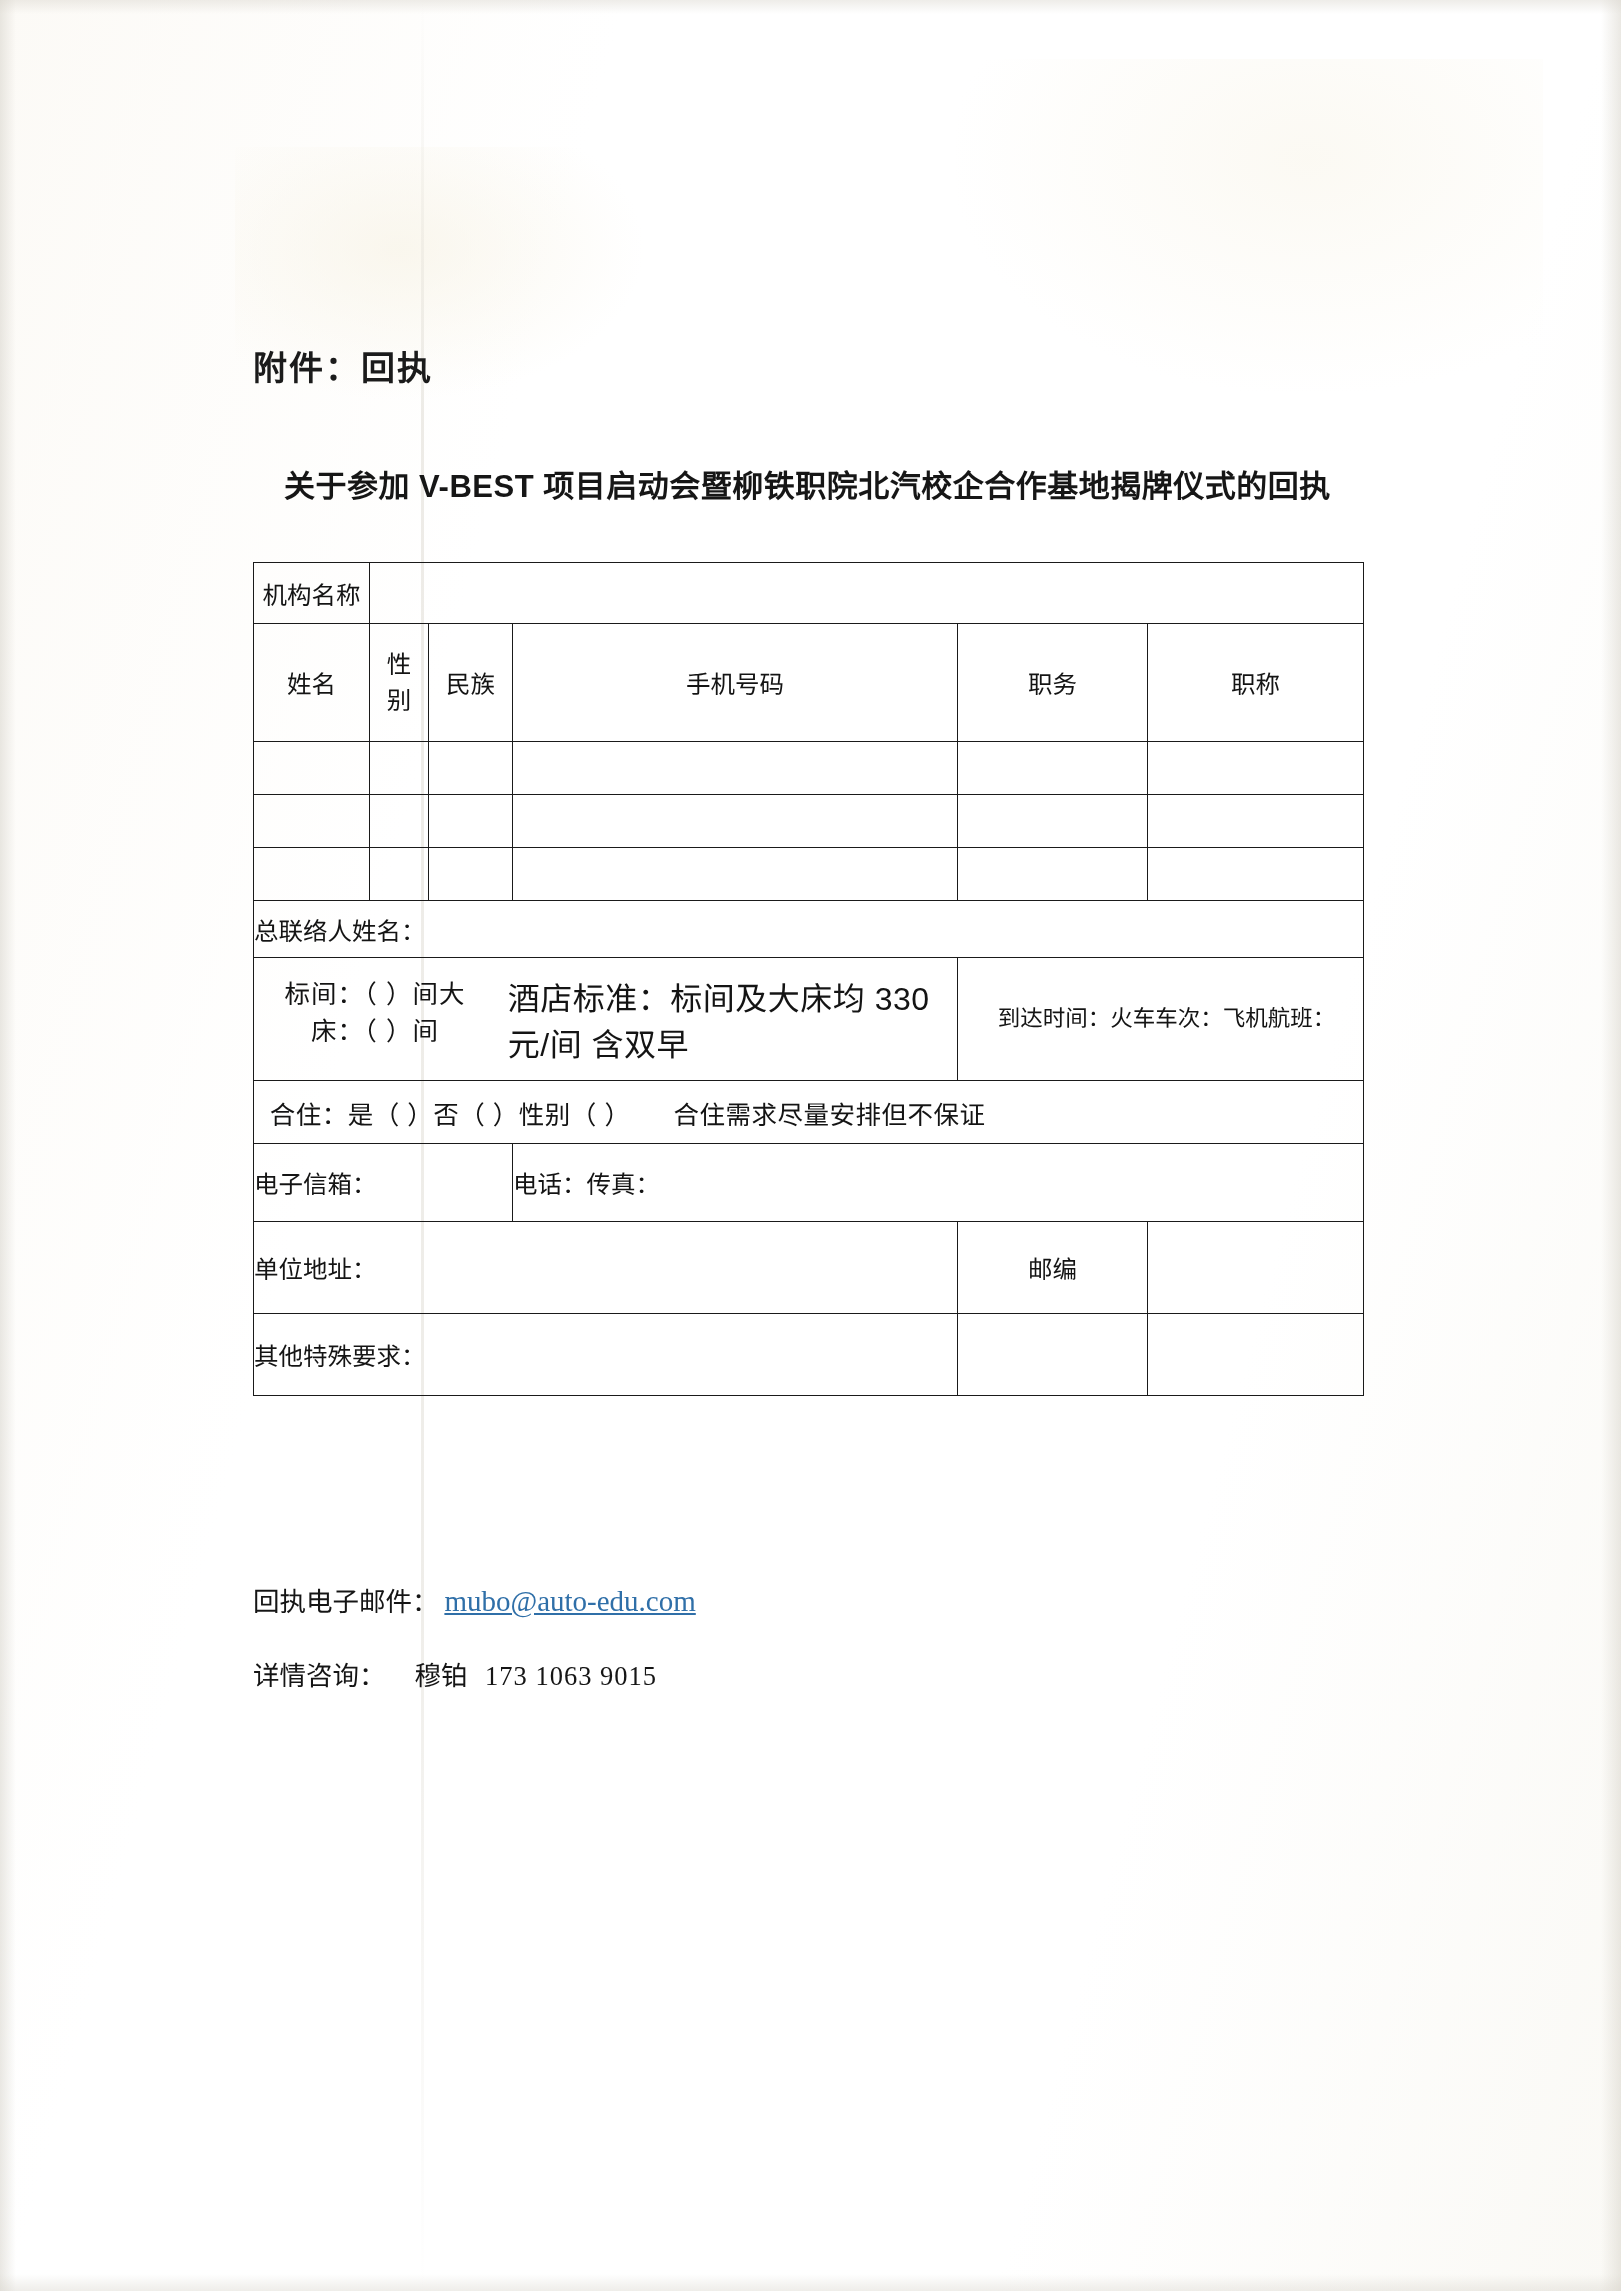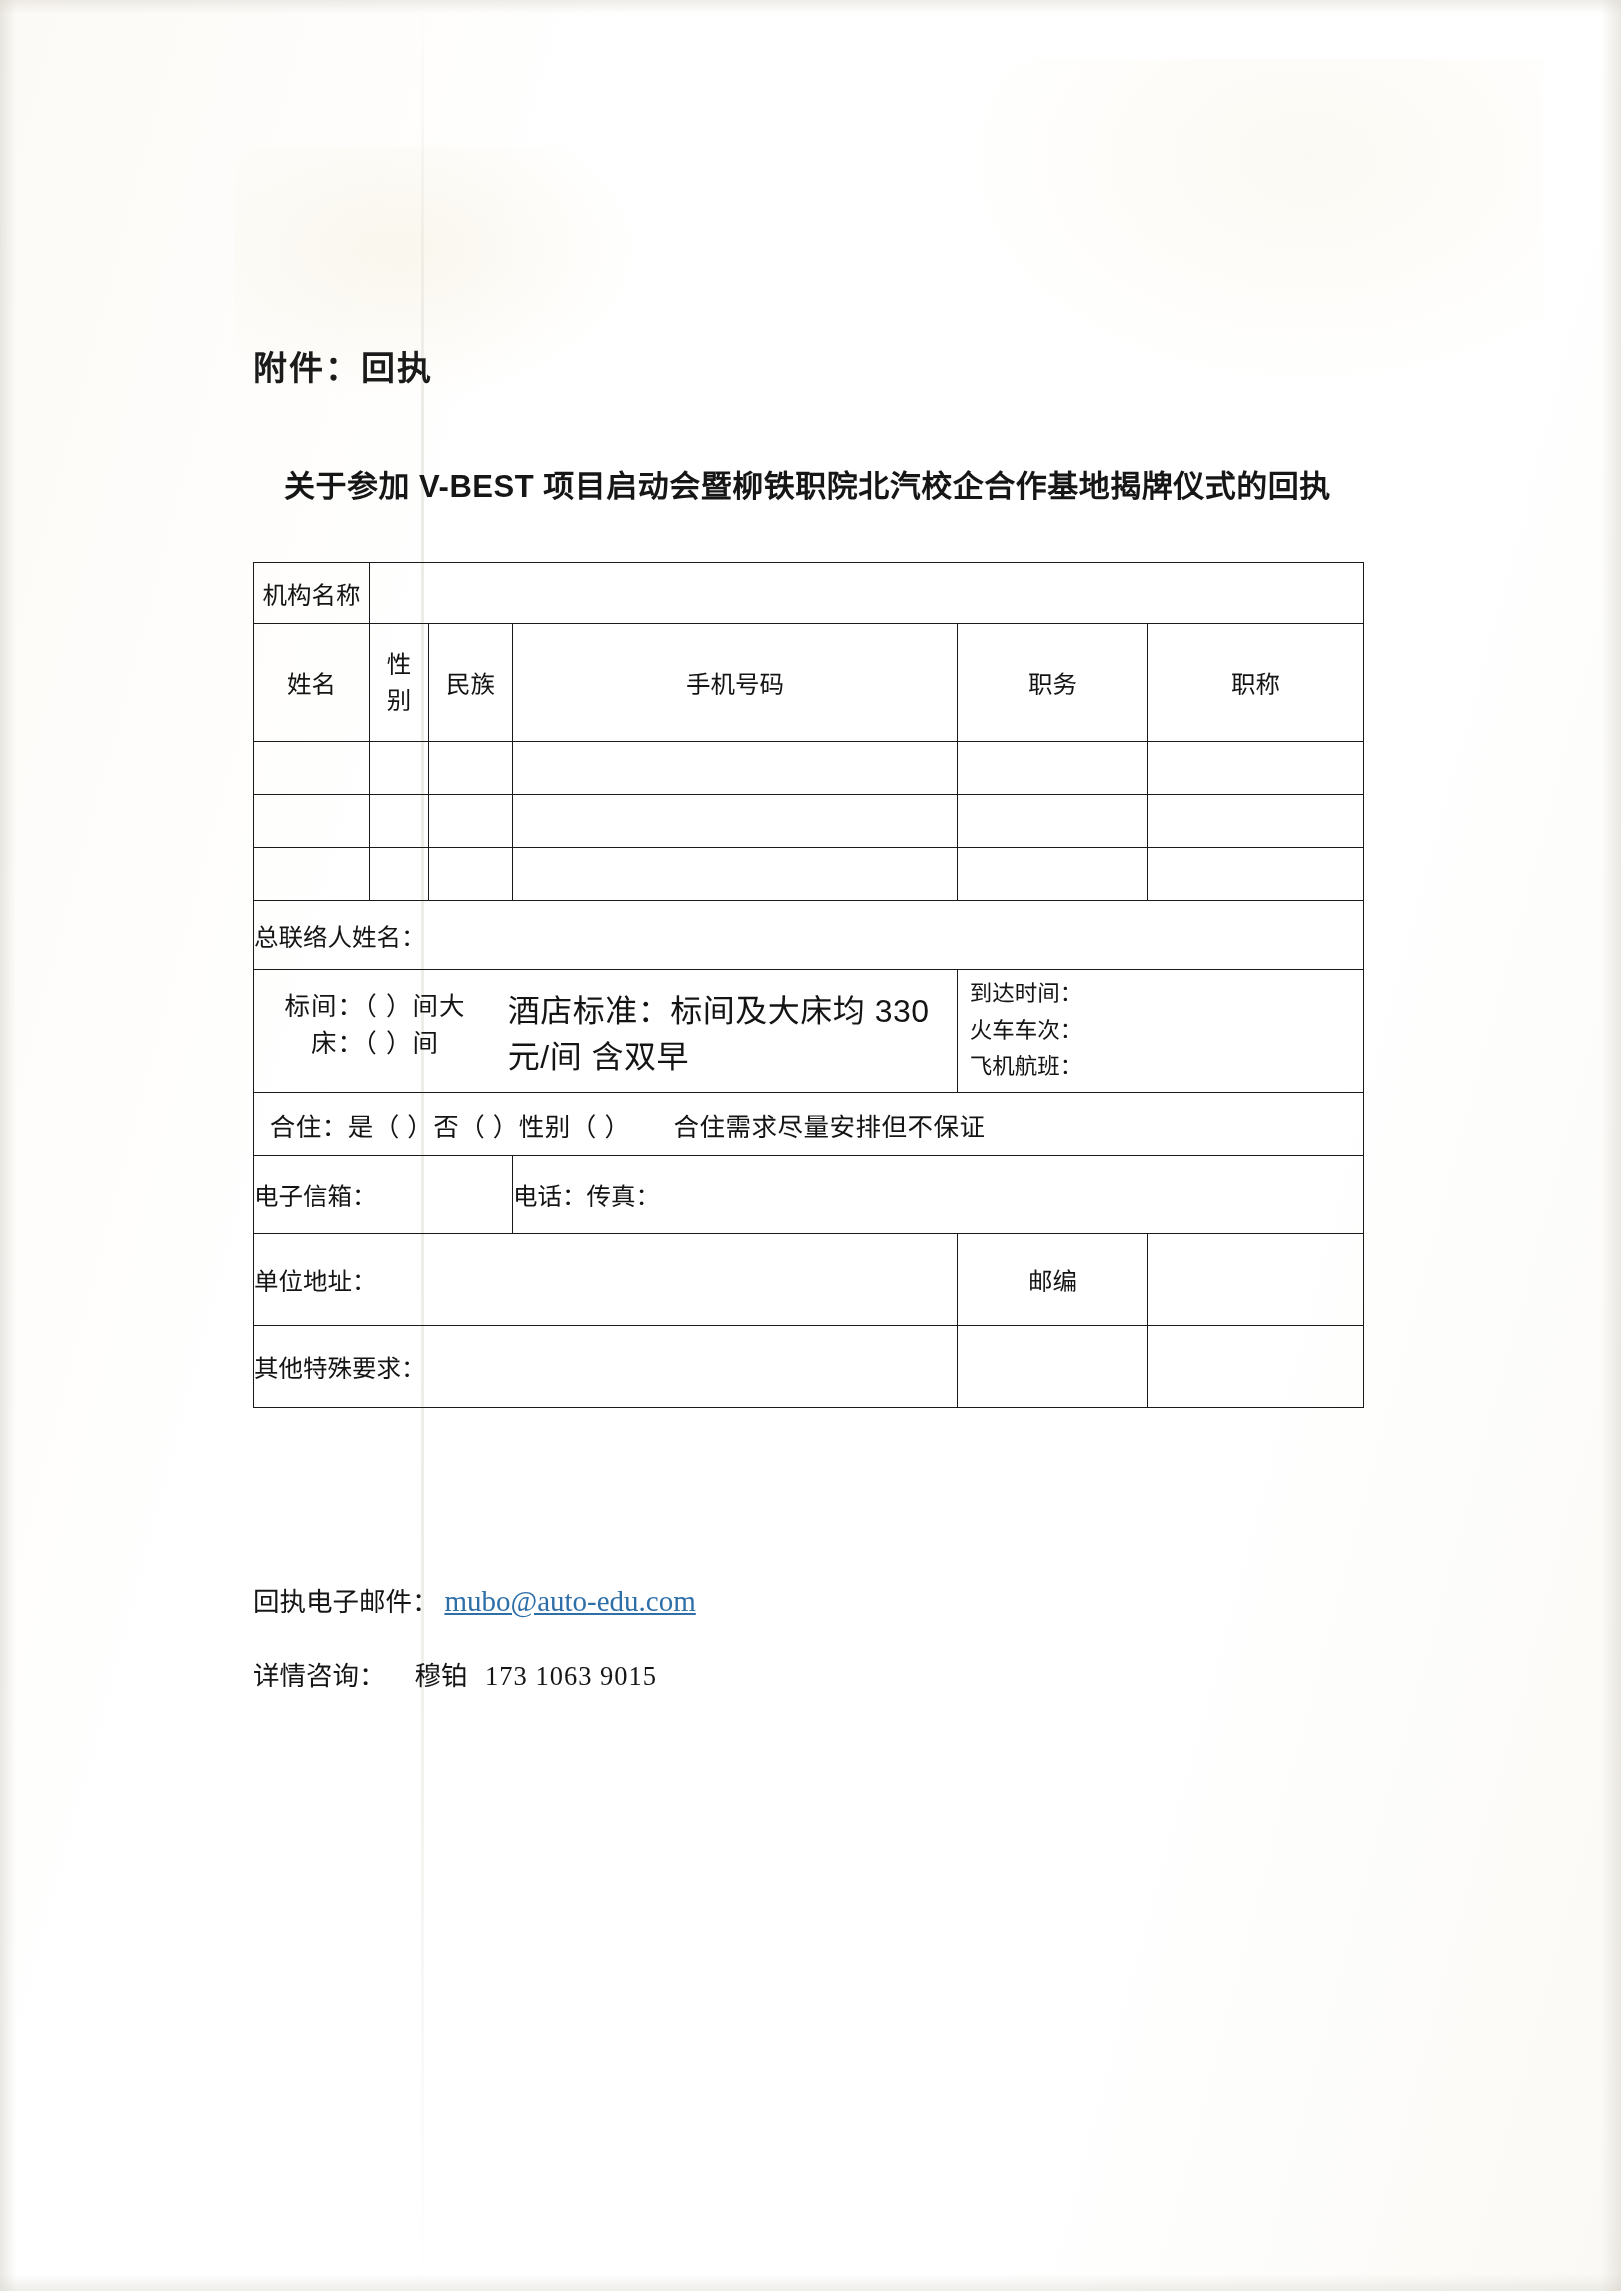--- a/index.html
+++ b/index.html
@@ -126,21 +126,21 @@
   .center {
     text-align: center;
   }
   .vtext {
     line-height: 1.45;
   }
 
   .r-org      { height: 61px; }
   .r-head     { height: 118px; }
   .r-blank    { height: 53px; }
-  .r-contact  { height: 69px; }
+  .r-contact  { height: 57px; }
   .r-hotel    { height: 123px; }
   .r-share    { height: 63px; }
   .r-email    { height: 78px; }
   .r-addr     { height: 92px; }
   .r-other    { height: 82px; }
 
   .hotel-inner {
     display: flex;
     flex-direction: row;
     justify-content: center;
@@ -153,21 +153,21 @@
     letter-spacing: 1px;
   }
   .hotel-line2 {
     text-align: left;
     padding-left: 11.8px;
     font-size: 32px;
     letter-spacing: 0.5px;
   }
   .travel-inner {
     display: flex;
-    flex-direction: column;
+    flex-direction: row;
     justify-content: center;
     height: 100%;
     padding-left: 11.8px;
     font-size: 22.5px;
     line-height: 1.62;
   }
   .share-line {
     padding-left: 15.7px;
     font-size: 25.5px;
     letter-spacing: 0.5px;

